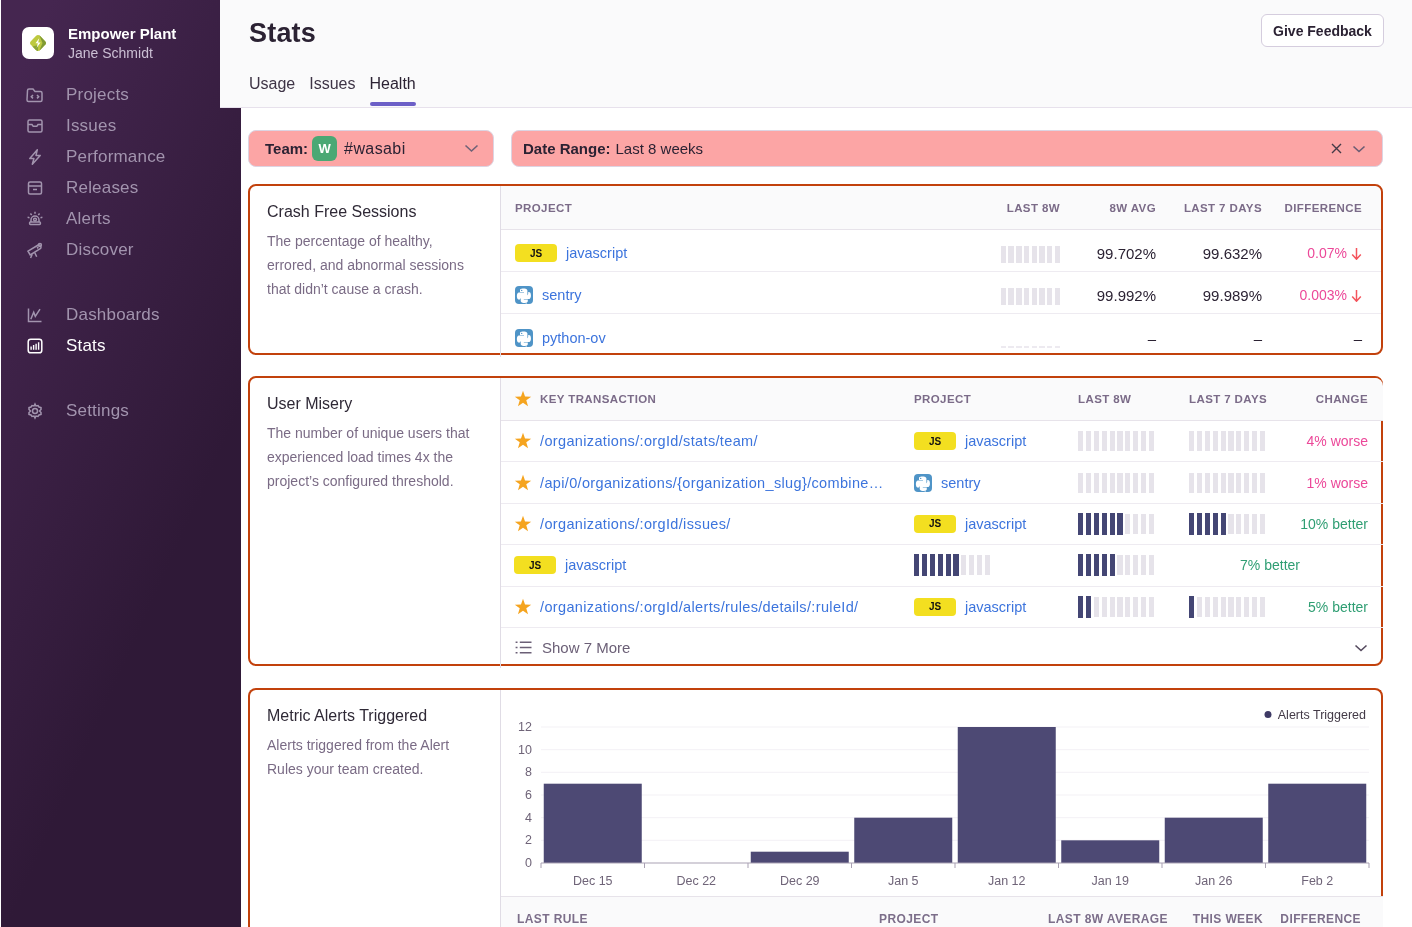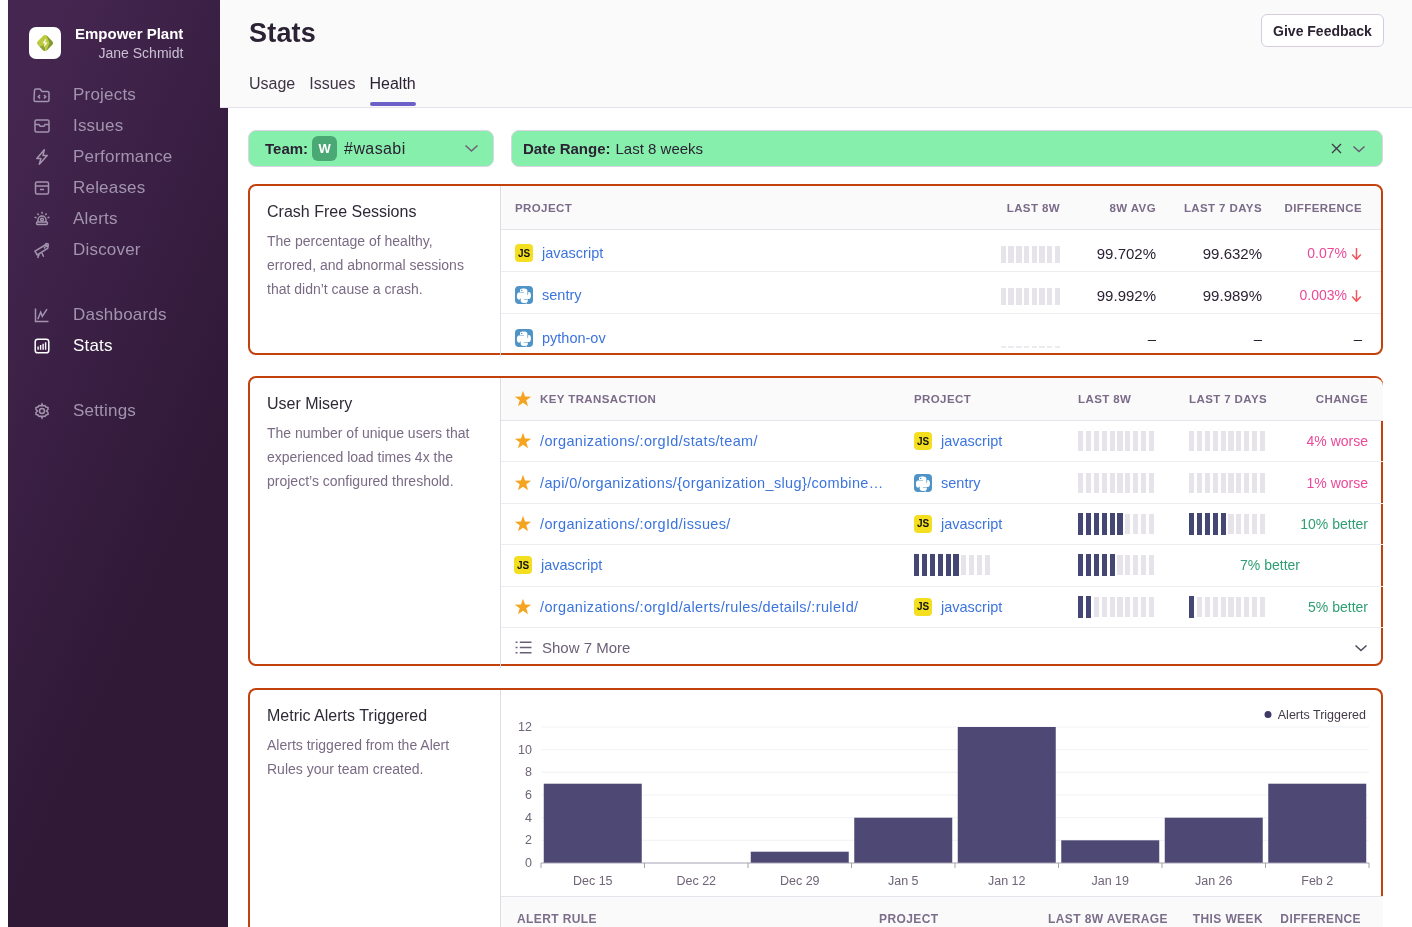--- a/index.html
+++ b/index.html
@@ -1,20 +1,20 @@
 <!DOCTYPE html>
 <html><head>
 <meta charset="utf-8">
 <style>
 * { margin:0; padding:0; box-sizing:border-box; }
 html,body { width:1412px; height:927px; overflow:hidden; font-family:"Liberation Sans",sans-serif; background:#fff; }
 
 
-.sb { position:fixed; left:8px; top:0; width:220px; height:927px;
-  background:linear-gradient(294.17deg,#2f1937 35.57%,#452650 92.42%);text-align:right; }
+.sb { position:fixed; left:1px; top:0; width:240px; height:927px;
+  background:linear-gradient(294.17deg,#2f1937 35.57%,#452650 92.42%); }
 .org { display:flex; align-items:center; gap:14px; margin:25px 0 0 21px; }
 .logo { width:32px; height:32px; background:#fff; border-radius:7px; display:flex; align-items:center; justify-content:center; }
 .oname { color:#fff; font-weight:bold; font-size:15px; margin-bottom:3px;}
 .uname { color:#cbbfd4; font-size:14px; }
 nav { margin-top:18px; }
 .ni { display:flex; align-items:center; height:31px; padding-left:24px; color:#a294ae; font-size:17px; }
 .ni svg { width:20px; height:20px; margin-right:21px; flex:none; }
 .ni.gap { margin-top:34px; }
 .ni.act { color:#fff; }
 .ni span{ letter-spacing:0.2px; }
@@ -28,21 +28,21 @@
   display:flex; align-items:center; justify-content:center; font-family:inherit; }
 .tabs { position:absolute; left:29px; bottom:0; display:flex; gap:14px; }
 .tab { position:relative; font-size:16px; color:#3e3446; padding-bottom:14px; }
 .tab.act { color:#2b2233; }
 .tab.act:after { content:''; position:absolute; left:0; right:0; bottom:1px; height:4px; border-radius:2px; background:#6c5fc7; }
 
 .body { padding:0 29px 0 28px; }
 
 
 .filters { display:flex; gap:17px; margin-top:22px; }
-.fbox { height:37px; border:1px solid #dcd4e2; border-radius:8px; background:#86efac; display:flex; align-items:center; font-size:15px; color:#2b2233; }
+.fbox { height:37px; border:1px solid #dcd4e2; border-radius:8px; background:#fca5a5; display:flex; align-items:center; font-size:15px; color:#2b2233; }
 .fbox .lbl { font-weight:bold; }
 .fteam { width:246px; padding:0 14px 0 16px; }
 .fdate { flex:1; padding:0 16px 0 11px; }
 .wav { width:25px; height:25px; border-radius:6px; background:#4aa874; color:#fff; font-size:13px; font-weight:bold; display:flex; align-items:center; justify-content:center; margin:0 7px 0 4px; }
 .chev { margin-left:auto; }
 
 
 .panel { display:grid; grid-template-columns:251px 1fr; border:2px solid #c2410c; border-radius:8px; background:#fff; }
 .p1 { margin-top:17px; height:171px; }
 .p2 { margin-top:21px; height:290px; }
@@ -57,21 +57,21 @@
 .trow:last-child { border-bottom:none; }
 
 
 .t1 { display:grid; grid-template-columns:1fr 110px 96px 106px 100px; align-items:center; padding:0 19px 0 14px; }
 .p1 .thead { height:44px; }
 .p1 .trow { height:42px; padding-top:5px; }
 .p1 .trow:last-child { height:43px; }
 .num { text-align:right; color:#2b2233; }
 .neg { color:#ec4899; }
 .proj { display:flex; align-items:center; gap:9px; }
-.pic { width:18px; height:18px; border-radius:4px; flex:none; }
+.pic { width:42px; height:18px; border-radius:4px; flex:none; }
 .picpy { width:18px; height:18px; flex:none; display:flex; }
 .jsb { background:#f3df20; color:#111; font-weight:bold; font-size:10px; display:flex; align-items:center; justify-content:center; }
 a.lnk { color:#3c74dd; text-decoration:none; font-size:14.5px; }
 
 
 .spark { display:flex; align-items:flex-end; gap:2.3px; justify-content:flex-end; height:17.5px; margin-top:3px; }
 .spark i { width:5.4px; height:17.5px; background:#e6e3ea; display:block; }
 .spark i.tiny { height:2px; background:#edeaf0; }
 .spark2 { display:flex; align-items:center; gap:2.7px; height:22px; }
 .spark2 i { width:5.2px; height:20px; background:#e6e3ea; display:block; }
@@ -579,21 +579,21 @@
             <text x="402.25" y="195">Jan 5</text>
             <text x="505.75" y="195">Jan 12</text>
             <text x="609.25" y="195">Jan 19</text>
             <text x="712.75" y="195">Jan 26</text>
             <text x="816.25" y="195">Feb 2</text>
           </g>
           <circle cx="767" cy="24.5" r="3.5" fill="#3e3a65"></circle>
           <text x="865" y="29" font-size="12.5" fill="#433a47" text-anchor="end">Alerts Triggered</text>
         </svg>
         <div class="t3head">
-            <span>ALERT RULE</span>
+            <span>LAST RULE</span>
             <span>PROJECT</span>
             <span style="text-align:right">LAST 8W AVERAGE</span>
             <span style="text-align:right">THIS WEEK</span>
             <span style="text-align:right">DIFFERENCE</span>
           </div>
       </div>
     </section>
   </div>
 </div>
 

